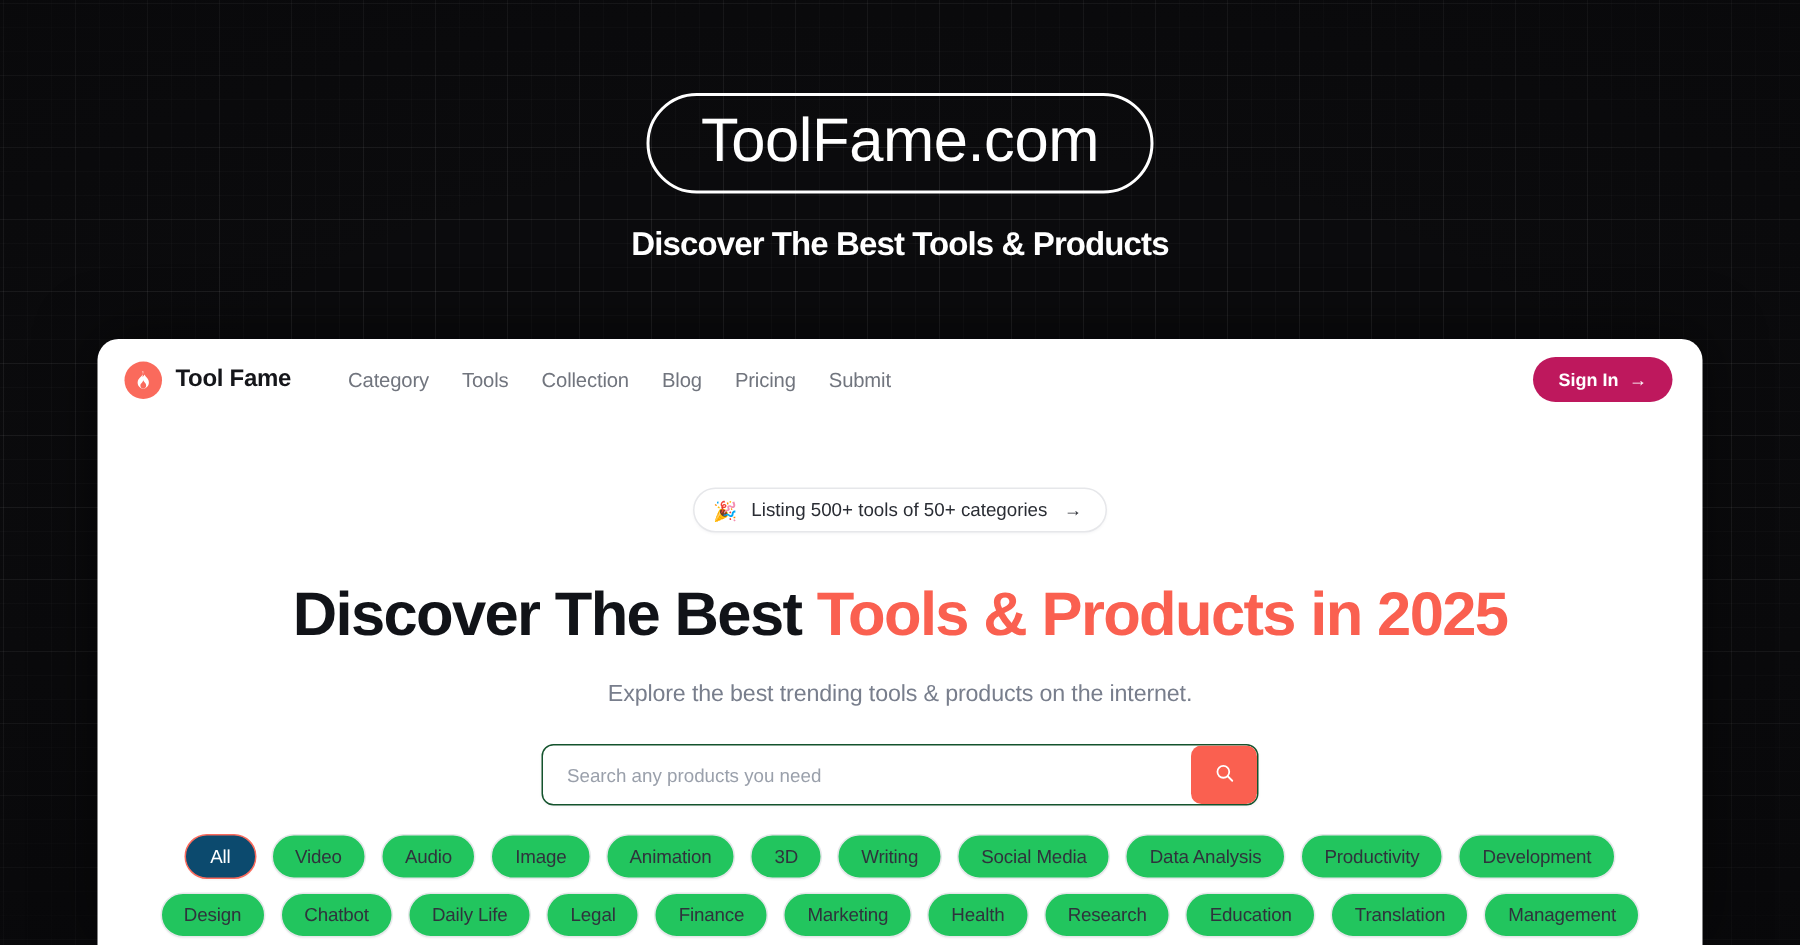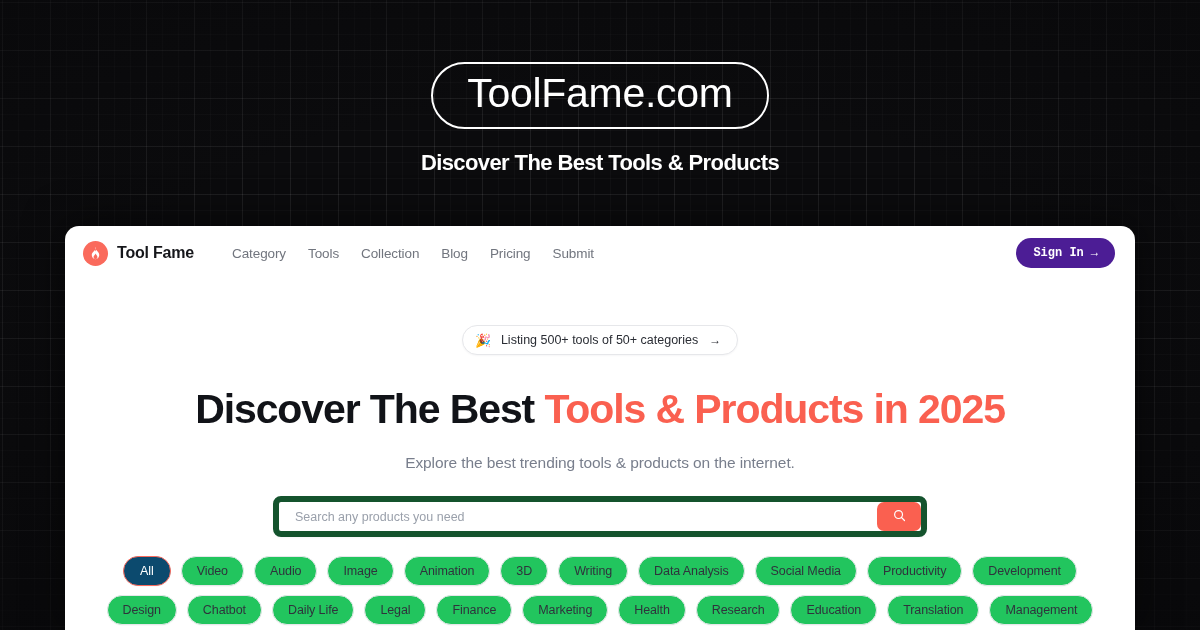--- a/index.html
+++ b/index.html
@@ -85,27 +85,27 @@
   }
   .nav-links{
     display:flex; align-items:center; gap:22px;
     margin-left:38px;
   }
   .nav-link{
     font-size:13.5px; color:#71757e; letter-spacing:-0.1px; cursor:pointer;
   }
   .nav-spacer{ flex:1 1 auto; }
   .signin-btn{
-    background:#4c1d95; color:#ffffff;
+    background:#be185d; color:#ffffff;
     border:none; border-radius:999px;
     padding:8px 17px;
     font-size:12px; font-weight:700;
     display:flex; align-items:center; gap:7px;
     cursor:pointer;
-    font-family:Liberation Mono, monospace;
+    font-family:Liberation Sans, sans-serif;
   }
   .signin-btn .arr{ font-size:12px; font-weight:400; }
 
   
   .hero{
     display:flex; flex-direction:column; align-items:center;
     padding-top:45px;
   }
   .listing-pill{
     display:flex; align-items:center; gap:9px;
@@ -132,23 +132,23 @@
   .subhead{
     margin-top:21px;
     font-size:15.5px;
     color:#787e8c;
     letter-spacing:-0.1px;
   }
 
   
   .search-wrap{
     margin-top:24px;
-    width:654px; height:41px;
+    width:478px; height:41px;
     display:flex;
-    border:6px solid #14532d;
+    border:1px solid #14532d;
     border-radius:8px;
     overflow:hidden;
     background:#ffffff;
     box-shadow:0 1px 2px rgba(16,24,40,0.04);
   }
   .search-input{
     flex:1 1 auto;
     border:none; outline:none;
     padding:0 16px;
     font-size:12.5px;
@@ -257,22 +257,22 @@
     </div>
 
     <div class="chips">
       <span class="chip active">All</span>
       <span class="chip">Video</span>
       <span class="chip">Audio</span>
       <span class="chip">Image</span>
       <span class="chip">Animation</span>
       <span class="chip">3D</span>
       <span class="chip">Writing</span>
+      <span class="chip">Social Media</span>
       <span class="chip">Data Analysis</span>
-      <span class="chip">Social Media</span>
       <span class="chip">Productivity</span>
       <span class="chip">Development</span>
       <span class="chip">Design</span>
       <span class="chip">Chatbot</span>
       <span class="chip">Daily Life</span>
       <span class="chip">Legal</span>
       <span class="chip">Finance</span>
       <span class="chip">Marketing</span>
       <span class="chip">Health</span>
       <span class="chip">Research</span>

